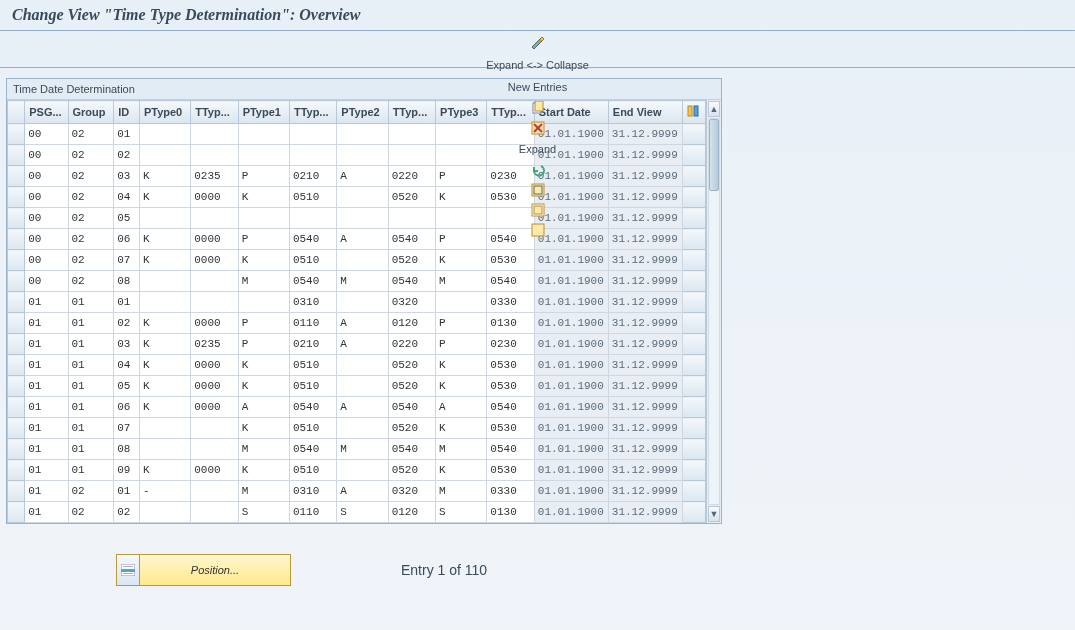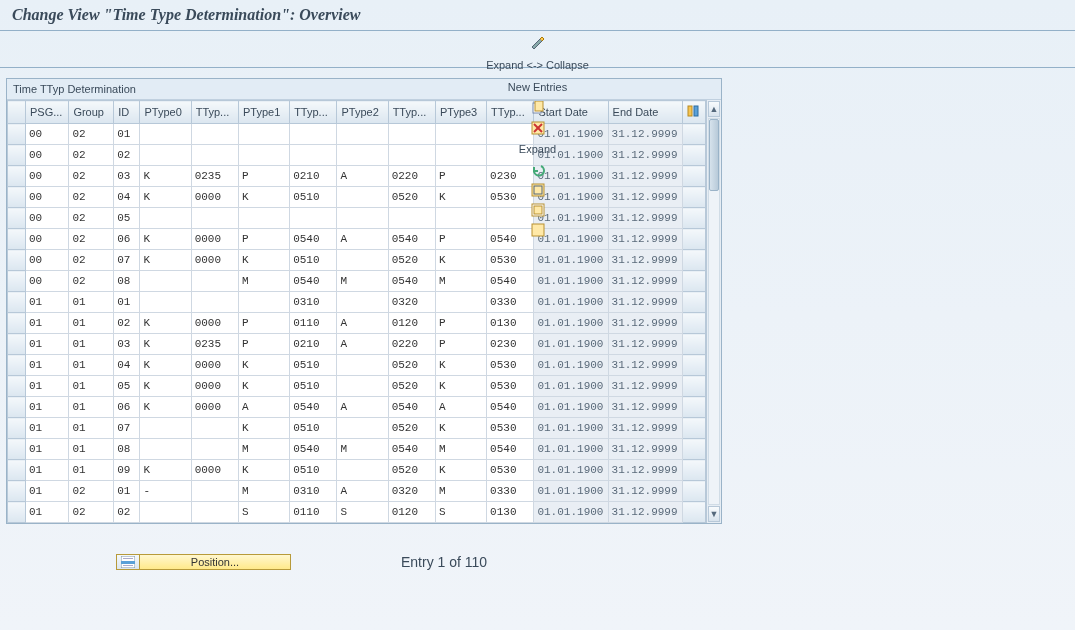--- a/index.html
+++ b/index.html
@@ -79,21 +79,21 @@
   table.data {
     border-collapse: collapse;
     table-layout: fixed;
     background: #fff;
     font-family: 'Courier New', monospace;
     font-size: 11px;
     color: #333;
   }
   table.data th {
     font-family: Arial, sans-serif;
-    font-weight: normal;
+    font-weight: bold;
     font-size: 11px;
     color: #3a4a5a;
     background: linear-gradient(#f4f8fb, #dbe6f0);
     border: 1px solid #b7c8d8;
     padding: 3px 4px;
     text-align: left;
     white-space: nowrap;
     overflow: hidden;
     height: 16px;
     box-sizing: content-box;
@@ -159,24 +159,25 @@
     align-items:center;
     margin-top:30px;
     margin-left:110px;
     gap:110px;
   }
   .position-btn {
     display:flex;
     align-items:center;
     background:linear-gradient(#fff7cf,#ffe98a);
     border:1px solid #b79a3a;
-    height:16px;
+    height:32px;
     width:175px;
     box-sizing:border-box;
     cursor:pointer;
+    font-style:italic;
   }
   .position-btn .ic {
     width:22px;
     height:100%;
     background:linear-gradient(#f4f8fb,#dbe6f0);
     border-right:1px solid #b79a3a;
     display:flex;align-items:center;justify-content:center;
   }
   .position-btn .lbl {
     flex:1;
@@ -244,39 +245,39 @@
   </span>
   <span class="icon-btn">
     <svg width="14" height="14">
         <rect x="1" y="1" width="12" height="12" fill="#ffe9a8" stroke="#b89030"></rect>
       </svg>
   </span>
 </div>
 
 <div class="content">
   <div class="panel">
-    <div class="panel-title">Time TTyp Determination</div>
+    <div class="panel-title">Time Date Determination</div>
     <div class="grid-wrap">
       <table class="data">
         <thead>
           <tr>
             <th class="marker-col"></th>
             <th class="w-psg">PSG...</th>
             <th class="w-grp">Group</th>
             <th class="w-id">ID</th>
             <th class="w-pt">PType0</th>
             <th class="w-tt">TTyp...</th>
             <th class="w-pt">PType1</th>
             <th class="w-tt">TTyp...</th>
             <th class="w-pt">PType2</th>
             <th class="w-tt">TTyp...</th>
             <th class="w-pt">PType3</th>
             <th class="w-tt">TTyp...</th>
             <th class="w-date">Start Date</th>
-            <th class="w-date">End Date</th>
+            <th class="w-date">End View</th>
             <th class="col-config">
               <svg width="12" height="12">
                   <rect x="1" y="1" width="4" height="10" fill="#f6c552" stroke="#b88a20"></rect>
                   <rect x="7" y="1" width="4" height="10" fill="#5aa0d8" stroke="#2d6ca0"></rect>
                 </svg>
             </th>
           </tr>
         </thead>
         <tbody id="tbody">
             <tr>

